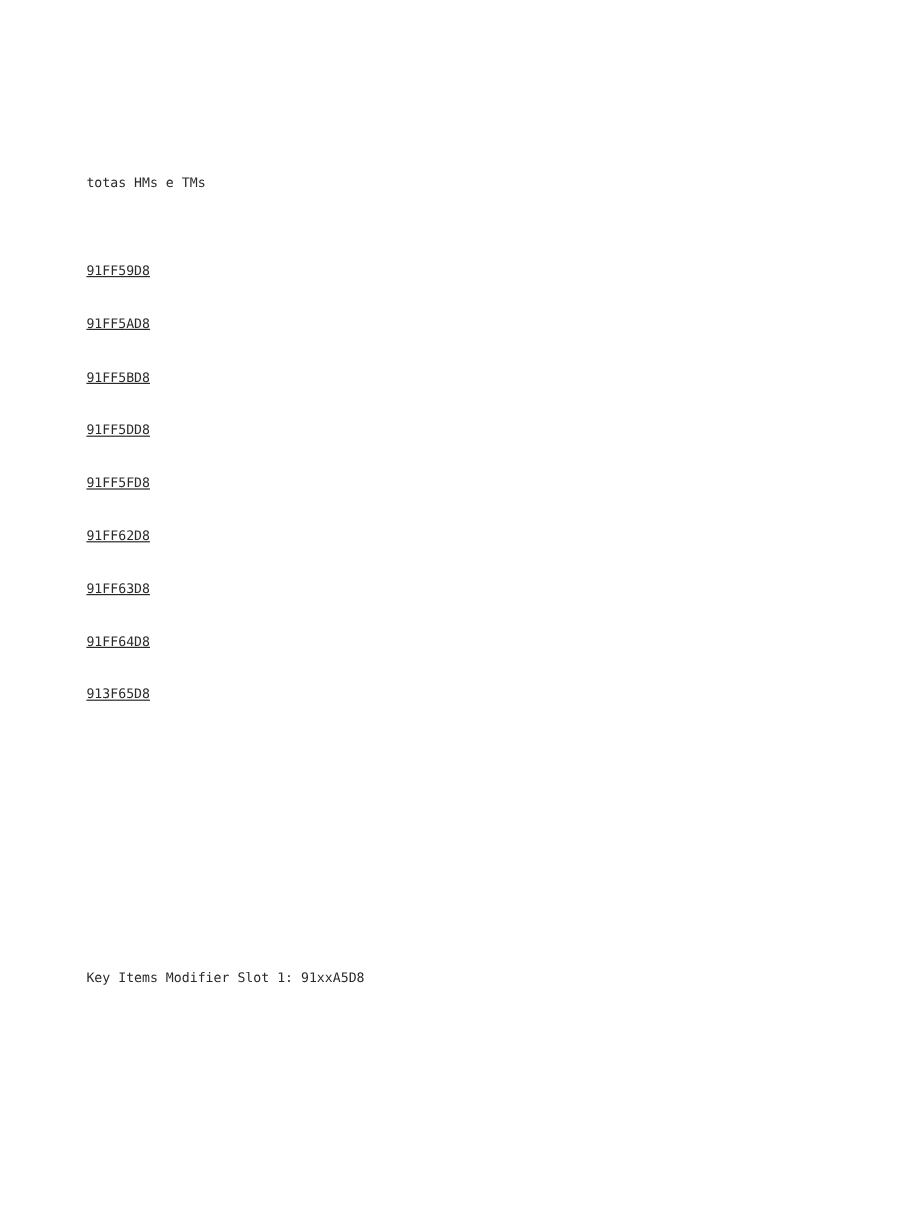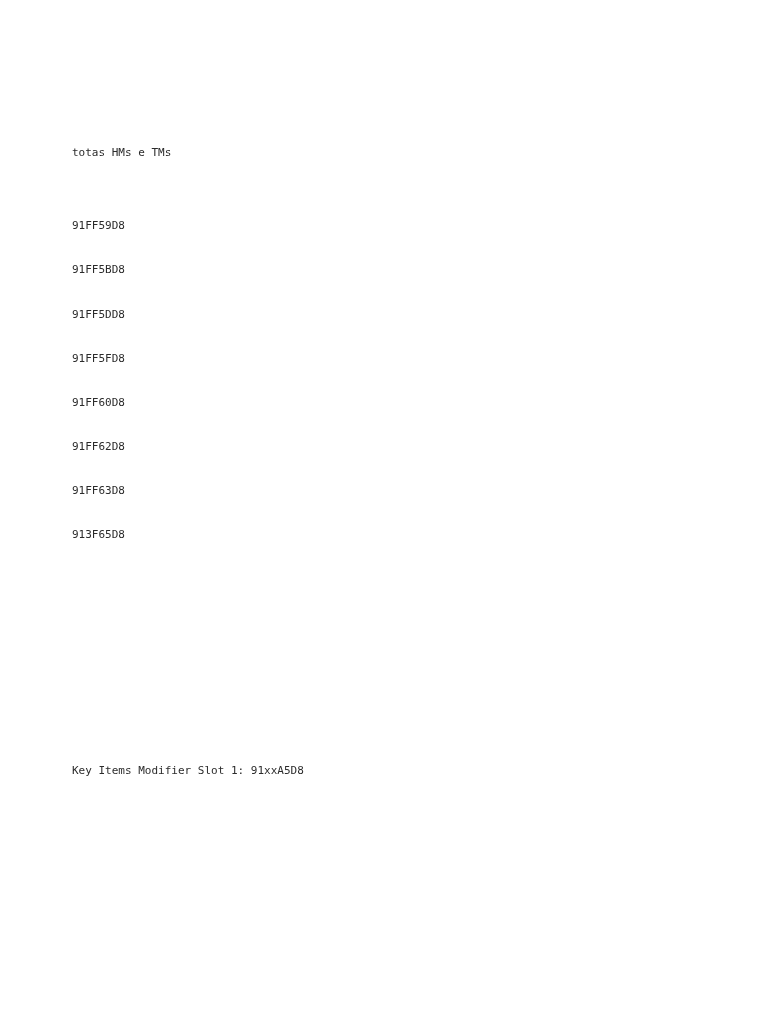--- a/index.html
+++ b/index.html
@@ -35,20 +35,21 @@
     padding: 0;
   }
   .line {
     display: block;
     font-family: "DejaVu Sans Mono", "Liberation Mono", monospace;
     font-size: 11px;
     line-height: 14.72px;
     color: #2b2b2b;
     white-space: pre;
     height: 14.72px;
+    text-decoration: underline;
   }
   .section-heading {
     display: block;
     font-family: "DejaVu Sans Mono", "Liberation Mono", monospace;
     font-size: 11px;
     line-height: 14.72px;
     color: #2b2b2b;
     white-space: pre;
     height: 14.72px;
   }
@@ -60,26 +61,27 @@
 </head>
 <body>
 
 <div class="page">
   <div class="doc">
 
     <div class="section">
       <span class="section-heading">totas HMs e TMs</span>
       <div>
         <span class="line">91FF59D8</span>
+        <span class="line">91FF5AD8</span>
         <span class="line">91FF5BD8</span>
         <span class="line">91FF5DD8</span>
         <span class="line">91FF5FD8</span>
-        <span class="line">91FF60D8</span>
         <span class="line">91FF62D8</span>
         <span class="line">91FF63D8</span>
+        <span class="line">91FF64D8</span>
         <span class="line">913F65D8</span>
       </div>
     </div>
 
     <span class="spacer"></span>
 
     <div class="section">
       <span class="section-heading">Key Items Modifier Slot 1: 91xxA5D8</span>
       
     </div>

